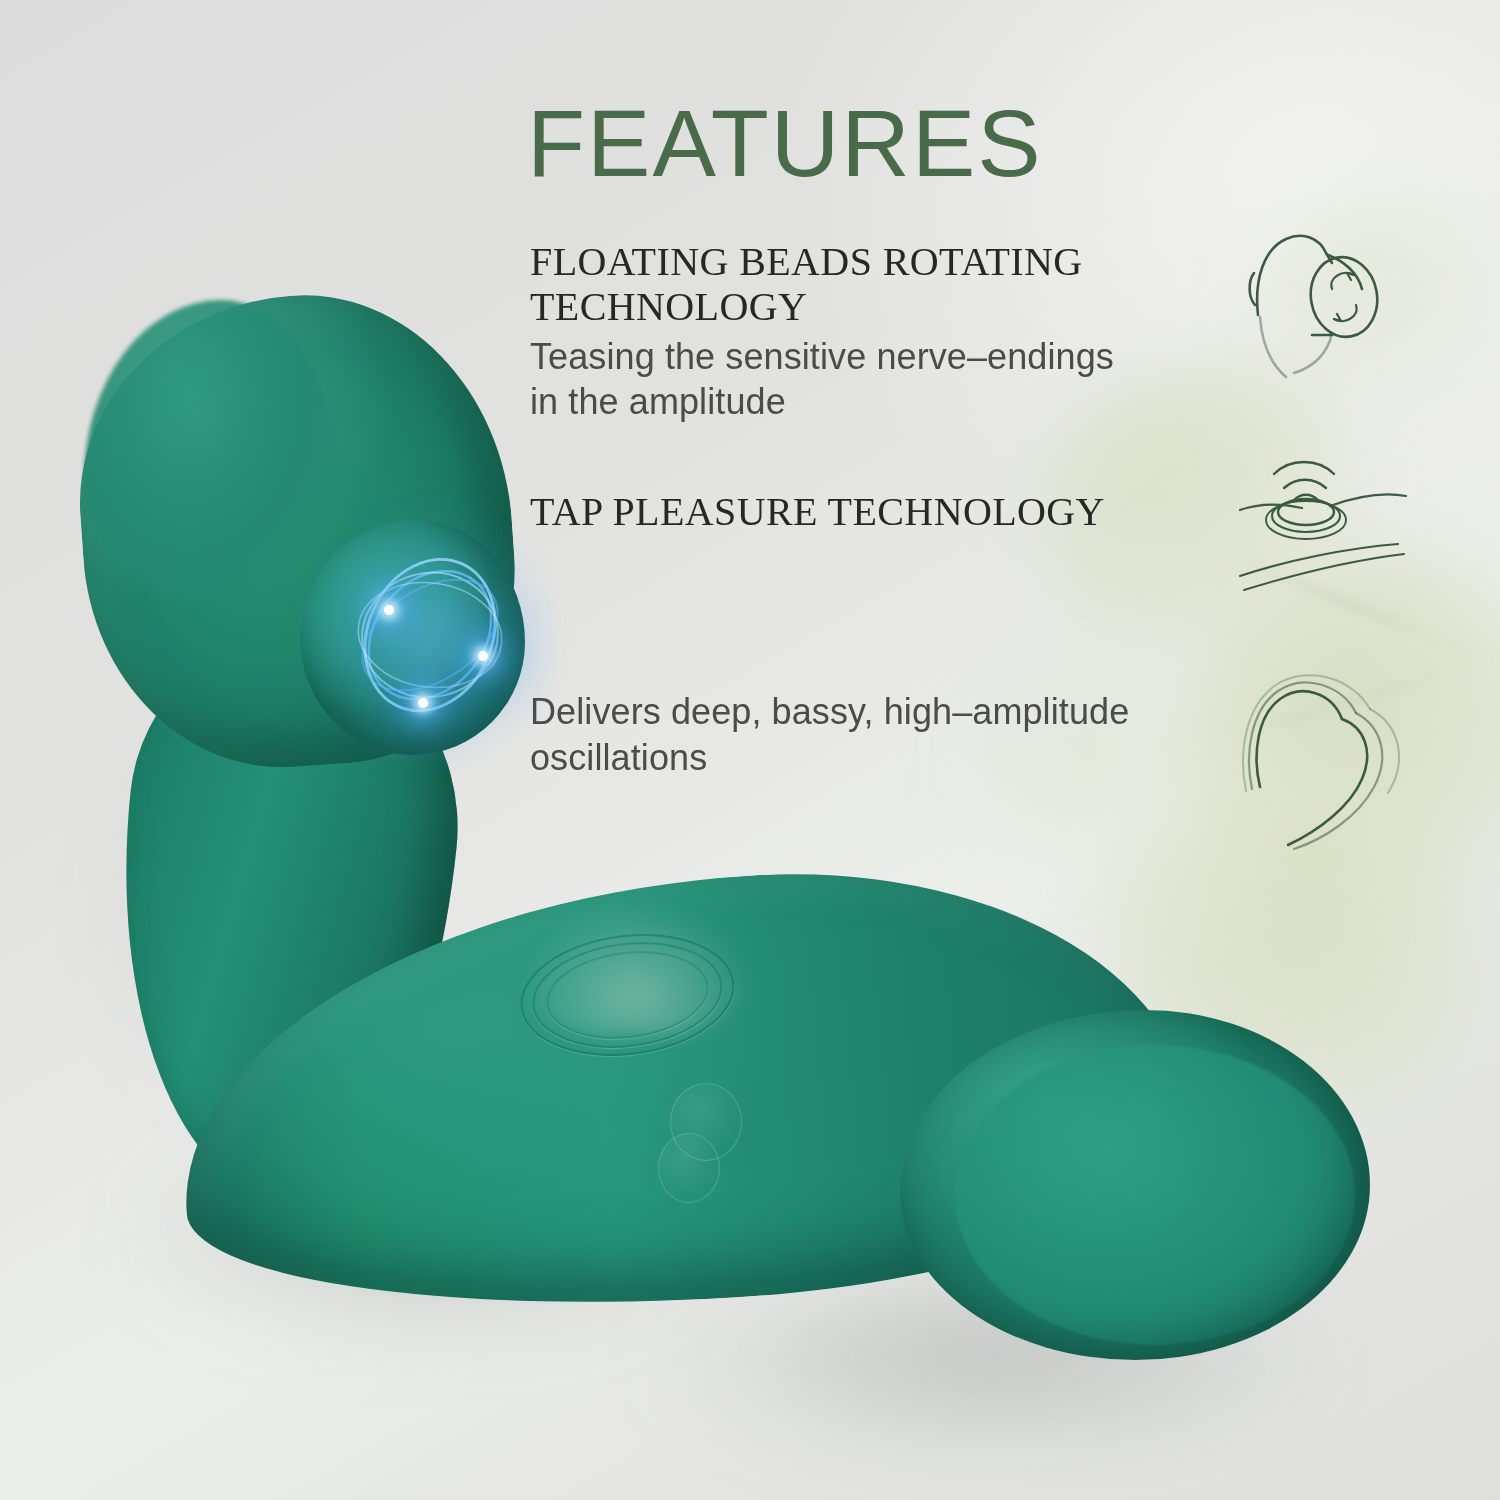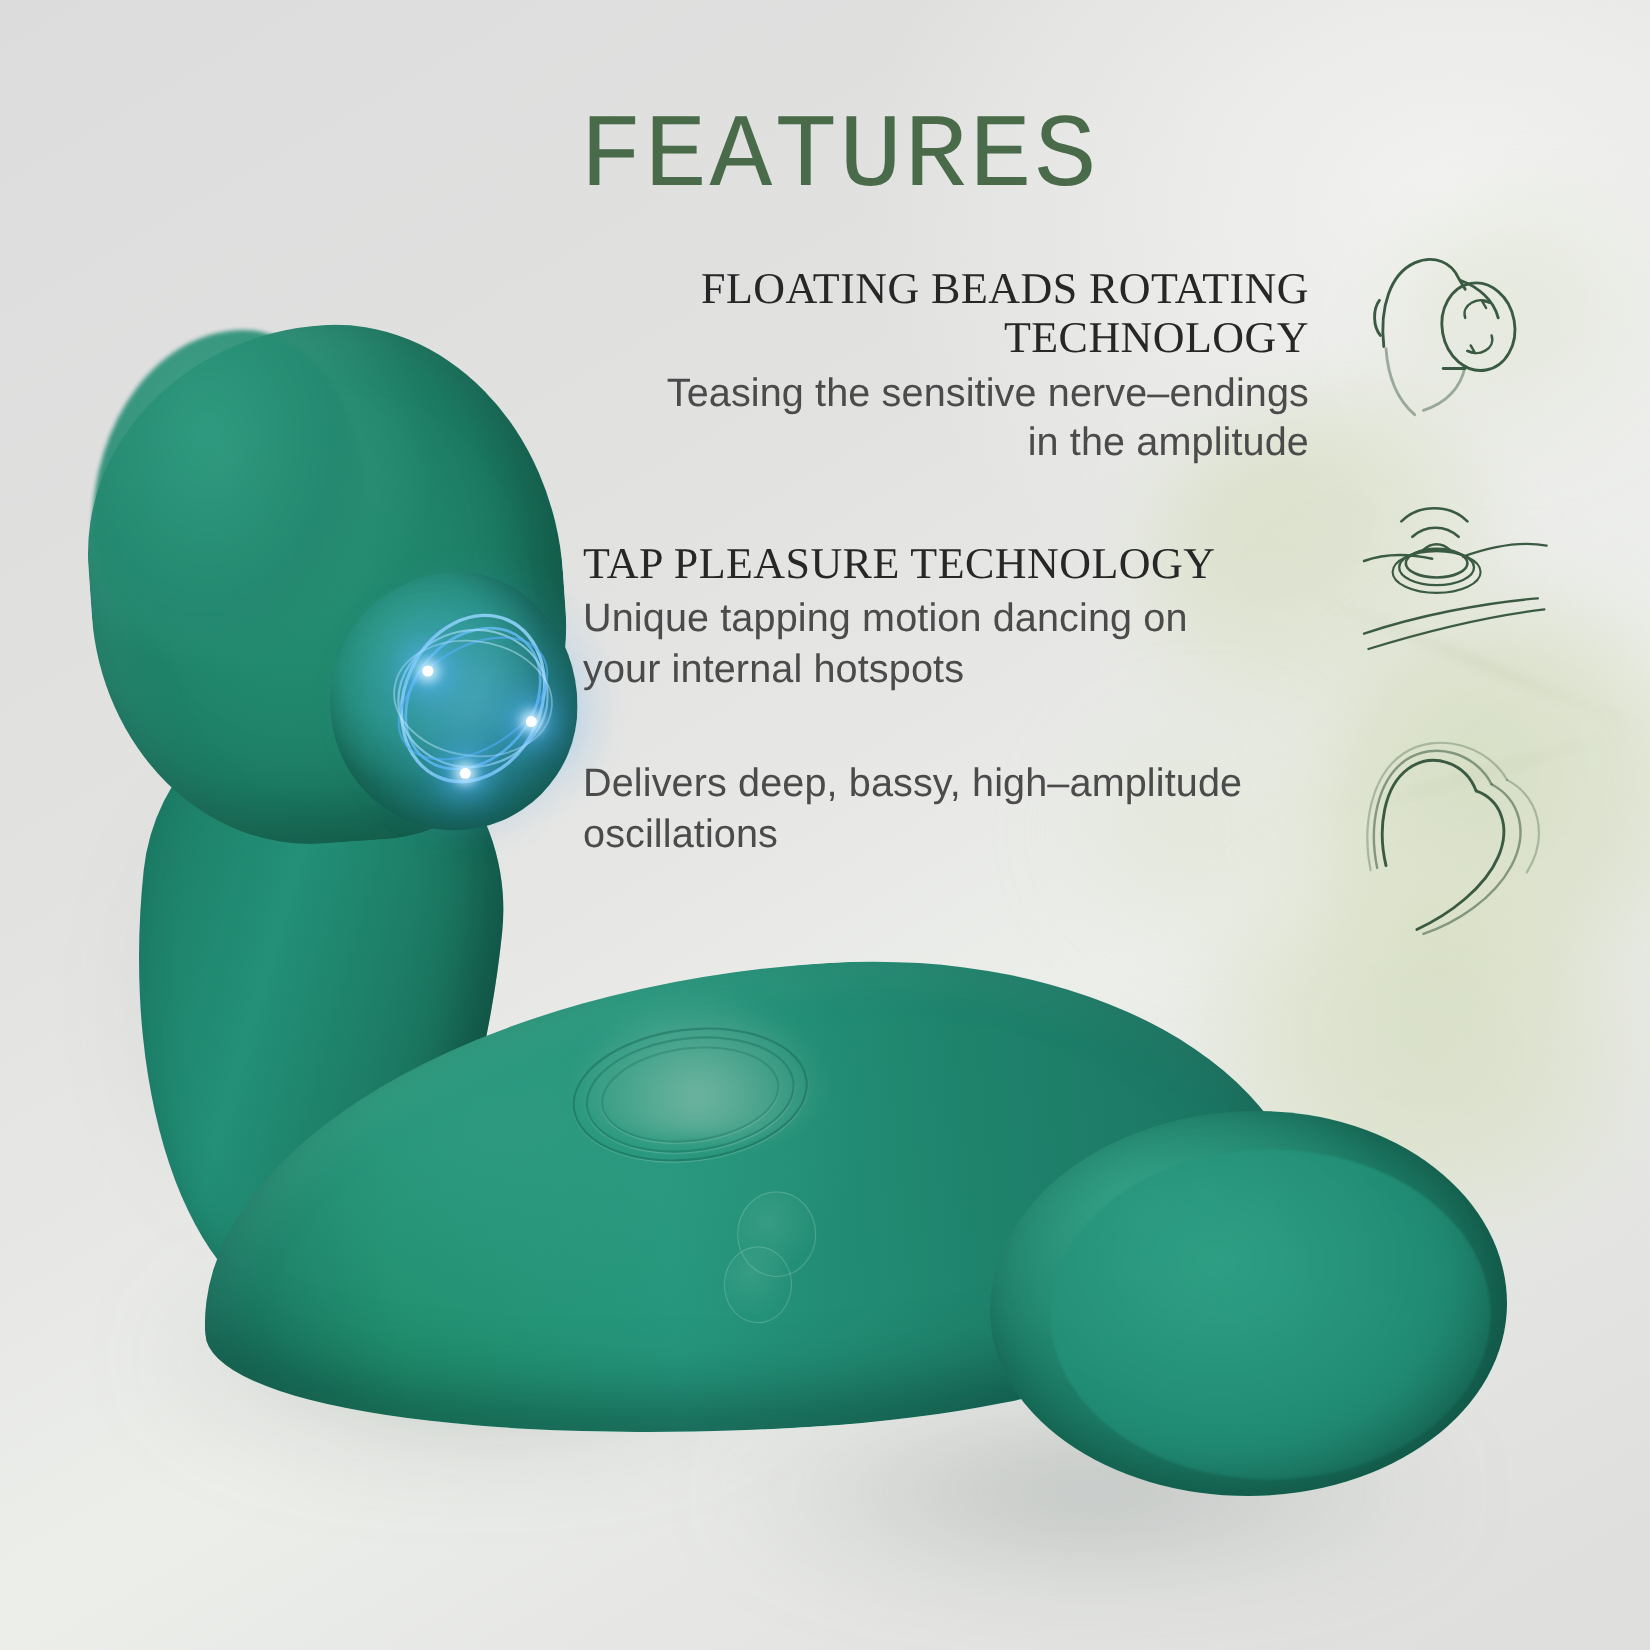--- a/index.html
+++ b/index.html
@@ -52,30 +52,30 @@
   .leaf-stem2 {
     position:absolute; left:1200px; top:700px;
     width:300px; height:4px;
     background:linear-gradient(90deg, rgba(150,160,120,0), rgba(150,160,120,.40), rgba(150,160,120,0));
     filter:blur(5px); transform:rotate(-16deg); opacity:.45;
   }
 
   
   #title {
     position:absolute; left:527px; top:96px;
-    font-family:Liberation Mono, monospace;
+    font-family:Liberation Sans, sans-serif;
     font-size:95px; line-height:1;
     letter-spacing:2px;
     color:#4a6b4a;
     white-space:nowrap;
   }
 
   
   .feature { position:absolute; left:530px; width:660px; }
-  .feature.f0 { top:240px;text-align:right; }
+  .feature.f0 { top:240px; }
   .feature.f1 { top:490px; }
   .feature.f2 { top:685px; }
 
   .f-head {
     font-family:"Liberation Serif", serif;
     font-size:40px; line-height:1.12;
     letter-spacing:.4px;
     color:#272727;
     white-space:pre-line;
   }
@@ -280,22 +280,20 @@
 
   <div class="feature f0">
     <div class="f-head">FLOATING BEADS ROTATING
 TECHNOLOGY</div>
     <div class="f-body">Teasing the sensitive nerve–endings
 in the amplitude</div>
   </div>
 
   <div class="feature f1">
     <div class="f-head">TAP PLEASURE TECHNOLOGY</div>
-    <div class="f-body">Unique tapping motion dancing on
-your internal hotspots</div>
   </div>
 
   <div class="feature f2">
     <div class="f-body">Delivers deep, bassy, high–amplitude
 oscillations</div>
   </div>
 
   <div class="icon-art i0">
     <svg viewBox="0 0 200 190" fill="none" stroke="#3a5a42" stroke-width="2.6" stroke-linecap="round" stroke-linejoin="round">
       <path d="M30 110 C26 74, 36 44, 58 34 C76 26, 92 34, 98 48 L104 58"></path>

